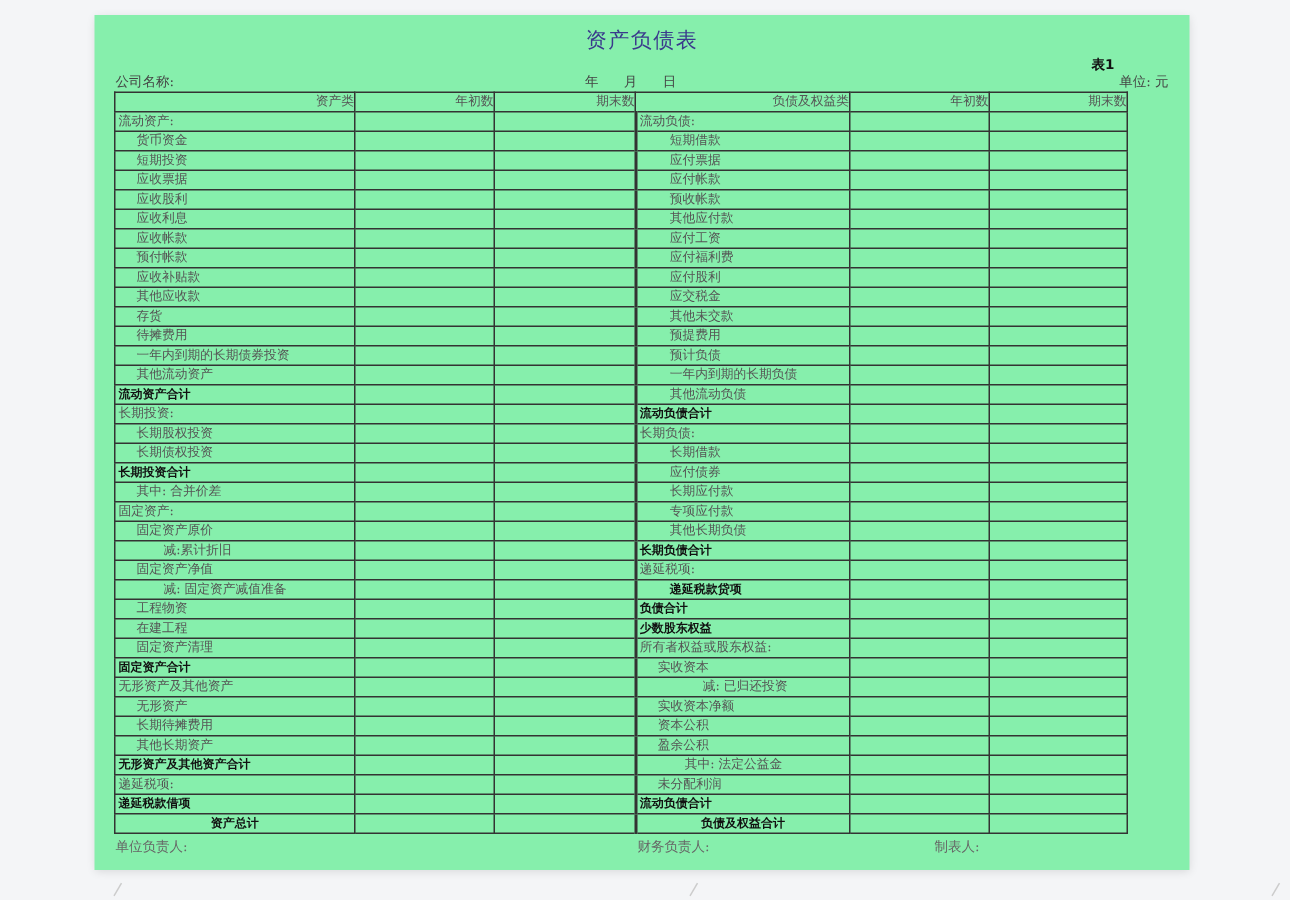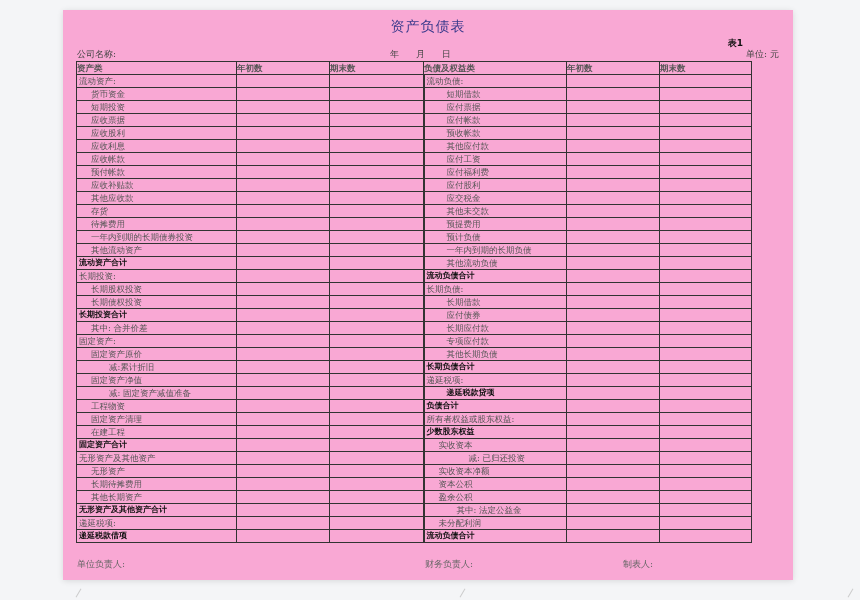--- a/index.html
+++ b/index.html
@@ -4,21 +4,21 @@
 <style>
   html, body { margin:0; padding:0; }
   body {
     width:860px; height:600px; overflow:hidden; position:relative;
     background:#f4f5f7;
     font-family:"DejaVu Serif", "Liberation Serif", serif;
     color:#333;
   }
   .page {
     position:absolute; left:63px; top:10px; width:730px; height:570px;
-    background:#f9a8d4;
+    background:#86efac;
     box-shadow:0 1px 6px rgba(0,0,0,0.12);
   }
   .title {
     position:absolute; left:0; right:0; top:8px; text-align:center;
     font-size:14px; color:#3a3a8c; letter-spacing:1px;
   }
   .table-no {
     position:absolute; right:50px; top:27px; font-size:9px; font-weight:bold; color:#111;
     font-family:"DejaVu Sans", sans-serif;
   }
@@ -31,21 +31,21 @@
     position:absolute; left:13px; top:51px;
     border-collapse:collapse; table-layout:fixed;
     width:675px;
   }
   table.bs td, table.bs th {
     border:1px solid #333;
     height:12px; padding:0 0 0 2px;
     font-size:8.5px; line-height:12px; white-space:nowrap; overflow:hidden;
     color:#555; font-weight:normal;
   }
-  table.bs th { text-align:left; padding:0; color:#555;font-weight:bold; }
+  table.bs th { text-align:right; padding:0; color:#555; }
   table.bs td.val { padding:0; }
   td.b { font-weight:bold !important; color:#111 !important; font-family:"DejaVu Sans", sans-serif; font-size:8px !important; }
   td.i1 { padding-left:14px !important; }
   td.i2 { padding-left:22px !important; }
   td.i3 { padding-left:32px !important; }
   td.i4 { padding-left:44px !important;margin-top:36px; }
   td.c { text-align:center; padding-left:0 !important; }
   td.sep { border-left:2px solid #333 !important; }
   .footer { position:absolute; top:548px; font-size:9px; color:#666; }
   .f1 { left:14px; } .f2 { left:362px; } .f3 { left:560px; }
@@ -287,36 +287,36 @@
         </tr>
         <tr>
           <td class="i1">工程物资</td>
           <td class="val"></td>
           <td class="val"></td>
           <td class="sep  b">负债合计</td>
           <td class="val"></td>
           <td class="val"></td>
         </tr>
         <tr>
+          <td class="i1">在建工程</td>
+          <td class="val"></td>
+          <td class="val"></td>
+          <td class="sep  b">少数股东权益</td>
+          <td class="val"></td>
+          <td class="val"></td>
+        </tr>
+        <tr>
           <td class="i1">固定资产清理</td>
           <td class="val"></td>
           <td class="val"></td>
           <td class="sep">所有者权益或股东权益:</td>
           <td class="val"></td>
           <td class="val"></td>
         </tr>
         <tr>
-          <td class="i1">在建工程</td>
-          <td class="val"></td>
-          <td class="val"></td>
-          <td class="sep  b">少数股东权益</td>
-          <td class="val"></td>
-          <td class="val"></td>
-        </tr>
-        <tr>
           <td class="b">固定资产合计</td>
           <td class="val"></td>
           <td class="val"></td>
           <td class="sep i1">实收资本</td>
           <td class="val"></td>
           <td class="val"></td>
         </tr>
         <tr>
           <td>无形资产及其他资产</td>
           <td class="val"></td>
@@ -363,20 +363,28 @@
           <td class="val"></td>
           <td class="sep i1">未分配利润</td>
           <td class="val"></td>
           <td class="val"></td>
         </tr>
         <tr>
           <td class="b">递延税款借项</td>
           <td class="val"></td>
           <td class="val"></td>
           <td class="sep  b">流动负债合计</td>
+          <td class="val"></td>
+          <td class="val"></td>
+        </tr>
+        <tr>
+          <td class="c b">资产总计</td>
+          <td class="val"></td>
+          <td class="val"></td>
+          <td class="sep c b">负债及权益合计</td>
           <td class="val"></td>
           <td class="val"></td>
         </tr>
       </tbody>
   </table>
 
   <div class="footer f1">单位负责人:</div>
   <div class="footer f2">财务负责人:</div>
   <div class="footer f3">制表人:</div>
 </div>

